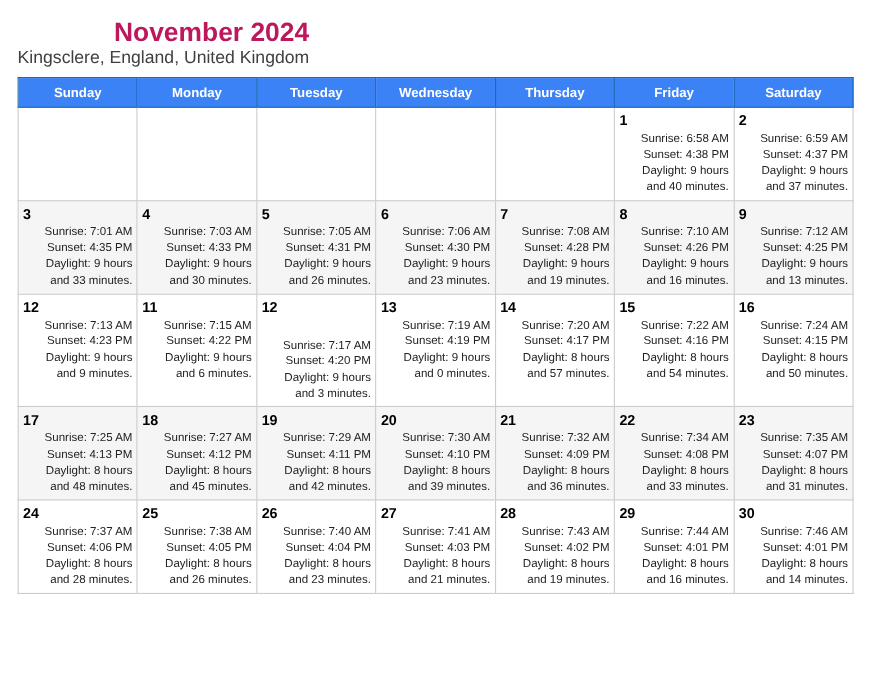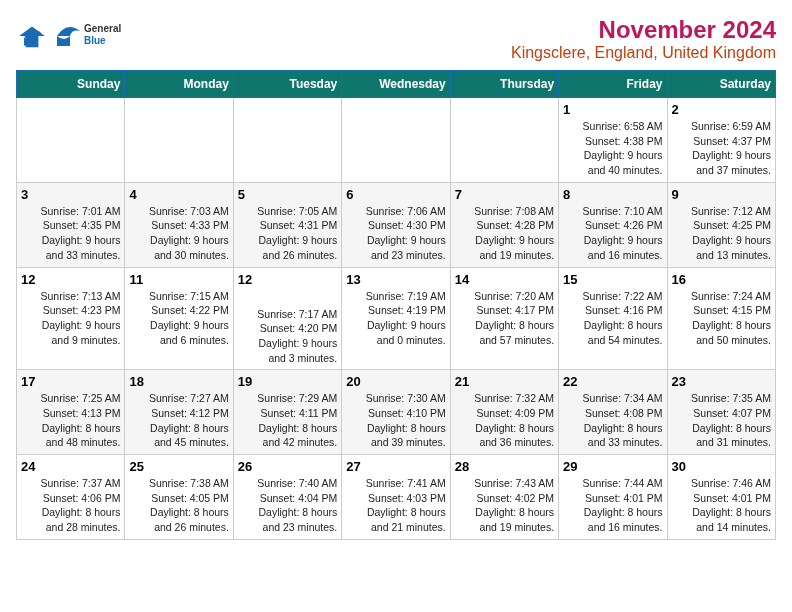--- a/index.html
+++ b/index.html
@@ -28,31 +28,31 @@
     .title-area {
       text-align: right;
     }
     .month-title {
       font-size: 24px;
       font-weight: bold;
       color: #be185d;
     }
     .location {
       font-size: 16px;
-      color: #c2410c;
+      color: #404040;
     }
     table {
       width: 100%;
       border-collapse: collapse;
       font-size: 11px;
     }
     thead th {
-      background-color: #0f766e;
+      background-color: #3b82f6;
       color: #fff;
-      text-align: right;
+      text-align: center;
       padding: 6px 4px;
       font-size: 12px;
       border: 1px solid #1a6bb5;
     }
     td {
       border: 1px solid #ccc;
       vertical-align: top;
       padding: 4px;
       width: 14.28%;
       min-height: 80px;
@@ -74,38 +74,20 @@
       text-align: right;
     }
     .empty-cell {
       background: #fff !important;
     }
   </style>
 </head>
 <body>
 
 <div class="header-area">
-  <div class="logo">
-    <svg class="logo-bird" viewBox="0 0 40 40">
-      <polygon points="20,8 36,20 28,20 28,34 12,34 12,20 4,20" fill="#1a6bb5"></polygon>
-      <polygon points="20,4 38,18 30,16 32,36 8,36 10,16 2,18" fill="none" stroke="#1a6bb5" stroke-width="0"></polygon>
-
-      <path d="M10 22 Q20 8 32 16 Q24 14 22 22 Z" fill="#1a6bb5"></path>
-      <path d="M10 22 Q16 28 22 22 L22 32 L10 32 Z" fill="#1a6bb5"></path>
-    </svg>
-    <div style="display:flex;flex-direction:column;line-height:1.1;">
-      <svg width="80" height="40" viewBox="0 0 80 40">
-
-        <path d="M5,20 Q15,5 28,15 Q20,13 18,20 Z" fill="#1a6bb5"></path>
-        <path d="M5,20 Q12,26 18,20 L18,30 L5,30 Z" fill="#1a6bb5"></path>
-        <text x="32" y="16" font-family="Arial" font-size="10" font-weight="bold" fill="#333">General</text>
-        <text x="32" y="28" font-family="Arial" font-size="10" font-weight="bold" fill="#1a6bb5">Blue</text>
-      </svg>
-    </div>
-  </div>
   <div class="title-area">
     <div class="month-title">November 2024</div>
     <div class="location">Kingsclere, England, United Kingdom</div>
   </div>
 </div>
 
 <table>
   <thead>
     <tr id="weekday-header">
         <th>Sunday</th>

